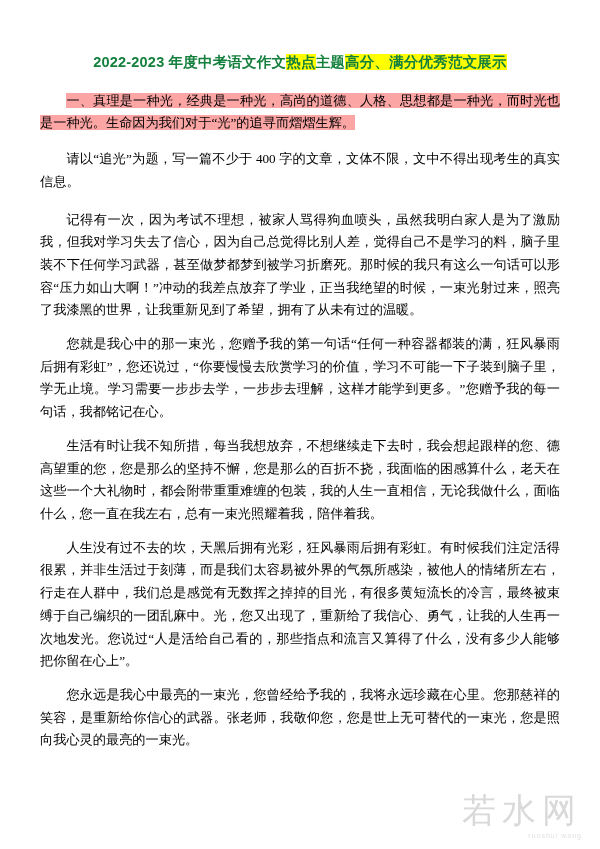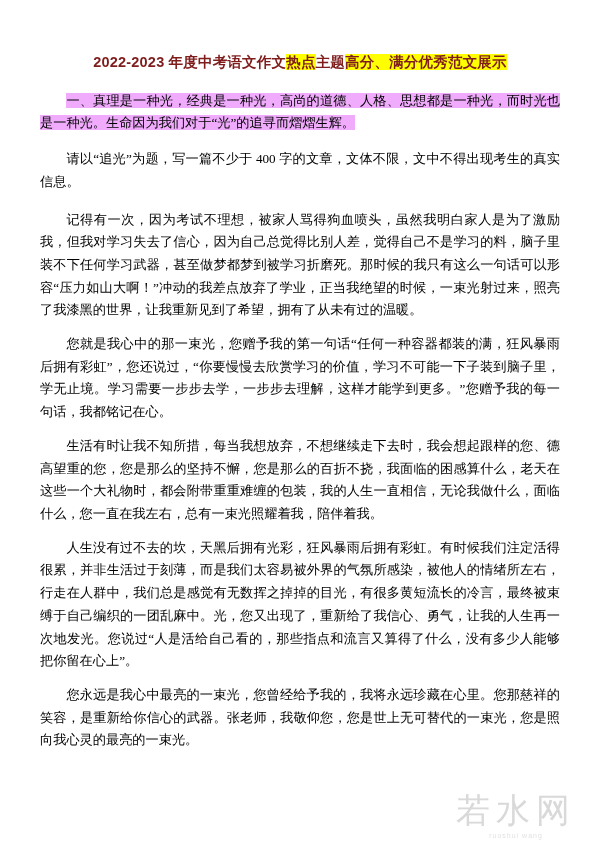--- a/index.html
+++ b/index.html
@@ -19,41 +19,41 @@
     width: 600px;
     height: 849px;
     box-sizing: border-box;
     padding: 52px 40px 0 40px;
   }
   .doc-title {
     font-family: "Liberation Sans", "DejaVu Sans", sans-serif;
     font-weight: bold;
     font-size: 14.5px;
     text-align: center;
-    color: #7f1d1d;
+    color: #15803d;
     margin: 0 0 16px 0;
     letter-spacing: 0.2px;
     line-height: 1.5;
   }
   .doc-title .hl {
     background: #ffff00;
   }
   .para {
     font-size: 13.2px;
     line-height: 1.72;
     color: #000;
     margin: 0 0 11px 0;
     text-align: justify;
     text-justify: inter-ideograph;
   }
   .indent {
     text-indent: 2em;
   }
   .highlight-para {
-    background: #f0abfc;
+    background: #fca5a5;
     display: inline;
     box-decoration-break: clone;
     -webkit-box-decoration-break: clone;
   }
   .p-topic {
     margin-bottom: 13px;
   }
   .label-line {
     font-size: 13.2px;
     line-height: 1.72;
@@ -62,23 +62,23 @@
   }
   .essay-title {
     font-size: 13.2px;
     line-height: 1.72;
     margin: 0 0 12px 0;
     text-align: center;
     letter-spacing: 2px;
   }
   .watermark {
     position: absolute;
-    right: 24px;
+    right: 18px;
     bottom: 10px;
-    text-align: center;
+    text-align: right;
     pointer-events: none;
     user-select: none;
   }
   .watermark .wm-main {
     font-family: "Liberation Serif", "DejaVu Serif", serif;
     font-size: 34px;
     color: #d9d9d9;
     letter-spacing: 6px;
     line-height: 1;
   }

